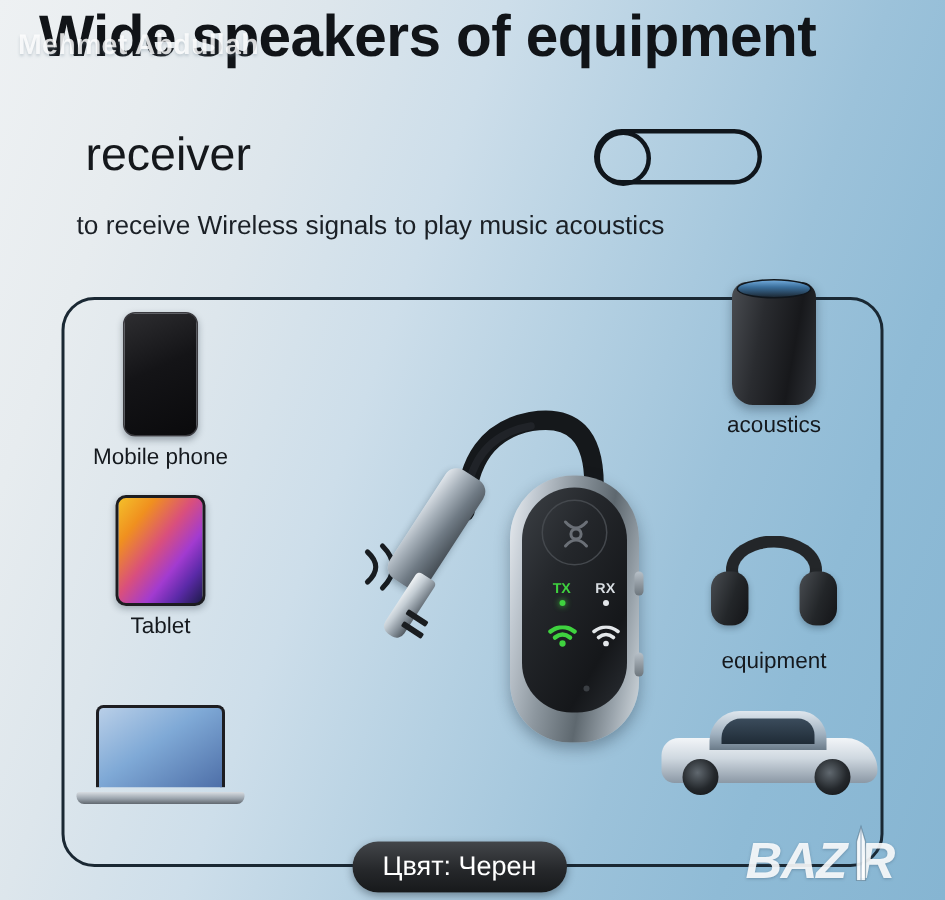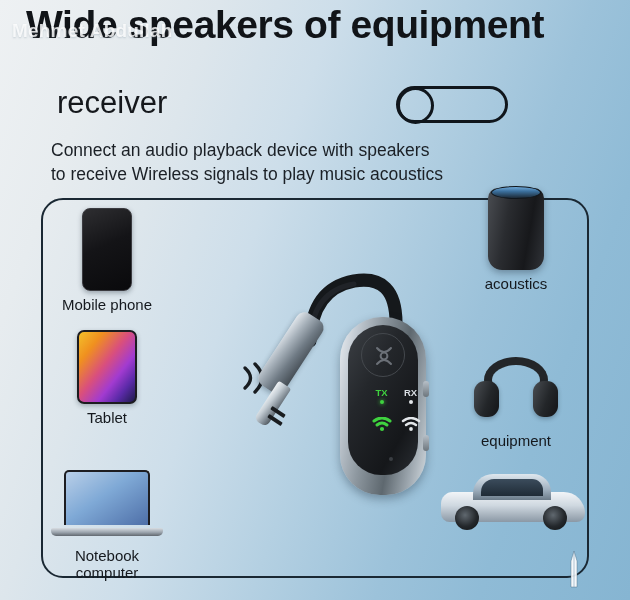--- a/index.html
+++ b/index.html
@@ -303,21 +303,21 @@
   .adapter-dial {
     position: absolute;
     left: 13px; top: 8px;
     width: 44px; height: 44px;
     border-radius: 50%;
     background: radial-gradient(circle at 38% 32%, #5c6views 0%, #3a3e43 0%, #23262a 60%, #14161a 100%);
     border: 1px solid #44484d;
   }
   .adapter-indicators {
     position: absolute;
-    left: 19px; top: 62px;
+    left: 12px; top: 62px;
     width: 58px;
   }
   .ind-row {
     display: flex;
     justify-content: space-around;
     align-items: center;
   }
   .ind-item { text-align: center; width: 26px; }
   .ind-text { font-size: 9.5px; font-weight: 700; line-height: 11px; }
   .ind-text.tx { color: #3fd23f; }
@@ -393,43 +393,40 @@
 
   <div class="seller-watermark">Mehmet Abdullah</div>
 
   <div class="subheading">receiver</div>
 
   <div class="toggle-switch">
     <div class="toggle-knob"></div>
   </div>
 
   <div class="description">
-    <div>Connect an audio playback device with speakers</div>
     <div>to receive Wireless signals to play music acoustics</div>
   </div>
 
   <div class="diagram-frame"></div>
 
   <div class="device-cell cell-tablet">
     <div class="tablet-body"></div>
     <div class="device-label">Tablet</div>
   </div>
 
   <div class="device-cell cell-phone">
     <div class="phone-body"></div>
     <div class="device-label">Mobile phone</div>
   </div>
 
   <div class="device-cell cell-notebook">
     <div class="notebook-body">
       <div class="nb-screen"></div>
       <div class="nb-base"></div>
     </div>
-    <div class="device-label">Notebook
-computer</div>
   </div>
 
   <div class="device-cell cell-acoustics">
     <div class="speaker-body">
       <div class="speaker-top"></div>
     </div>
     <div class="device-label">acoustics</div>
   </div>
 
   <div class="device-cell cell-earphones">
@@ -514,21 +511,23 @@
         </div>
 
         <div class="adapter-mic"></div>
       </div>
 
       <div class="adapter-btn b1"></div>
       <div class="adapter-btn b2"></div>
     </div>
   </div>
 
-
+  <div class="color-pill">Цвят: Черен</div>
+
+  <div class="bazar-watermark">BAZ R</div>
   <div class="bazar-mark">
     <svg width="12" height="40" viewBox="0 0 12 40">
       <path d="M6 2 L9 12 L9 38 L3 38 L3 12 Z" fill="rgba(255,255,255,0.9)" stroke="rgba(60,95,120,0.5)" stroke-width="0.8"></path>
       <path d="M6 2 L6 38" stroke="rgba(120,150,175,0.55)" stroke-width="1"></path>
     </svg>
   </div>
 
 </div>
 
 </body></html>

